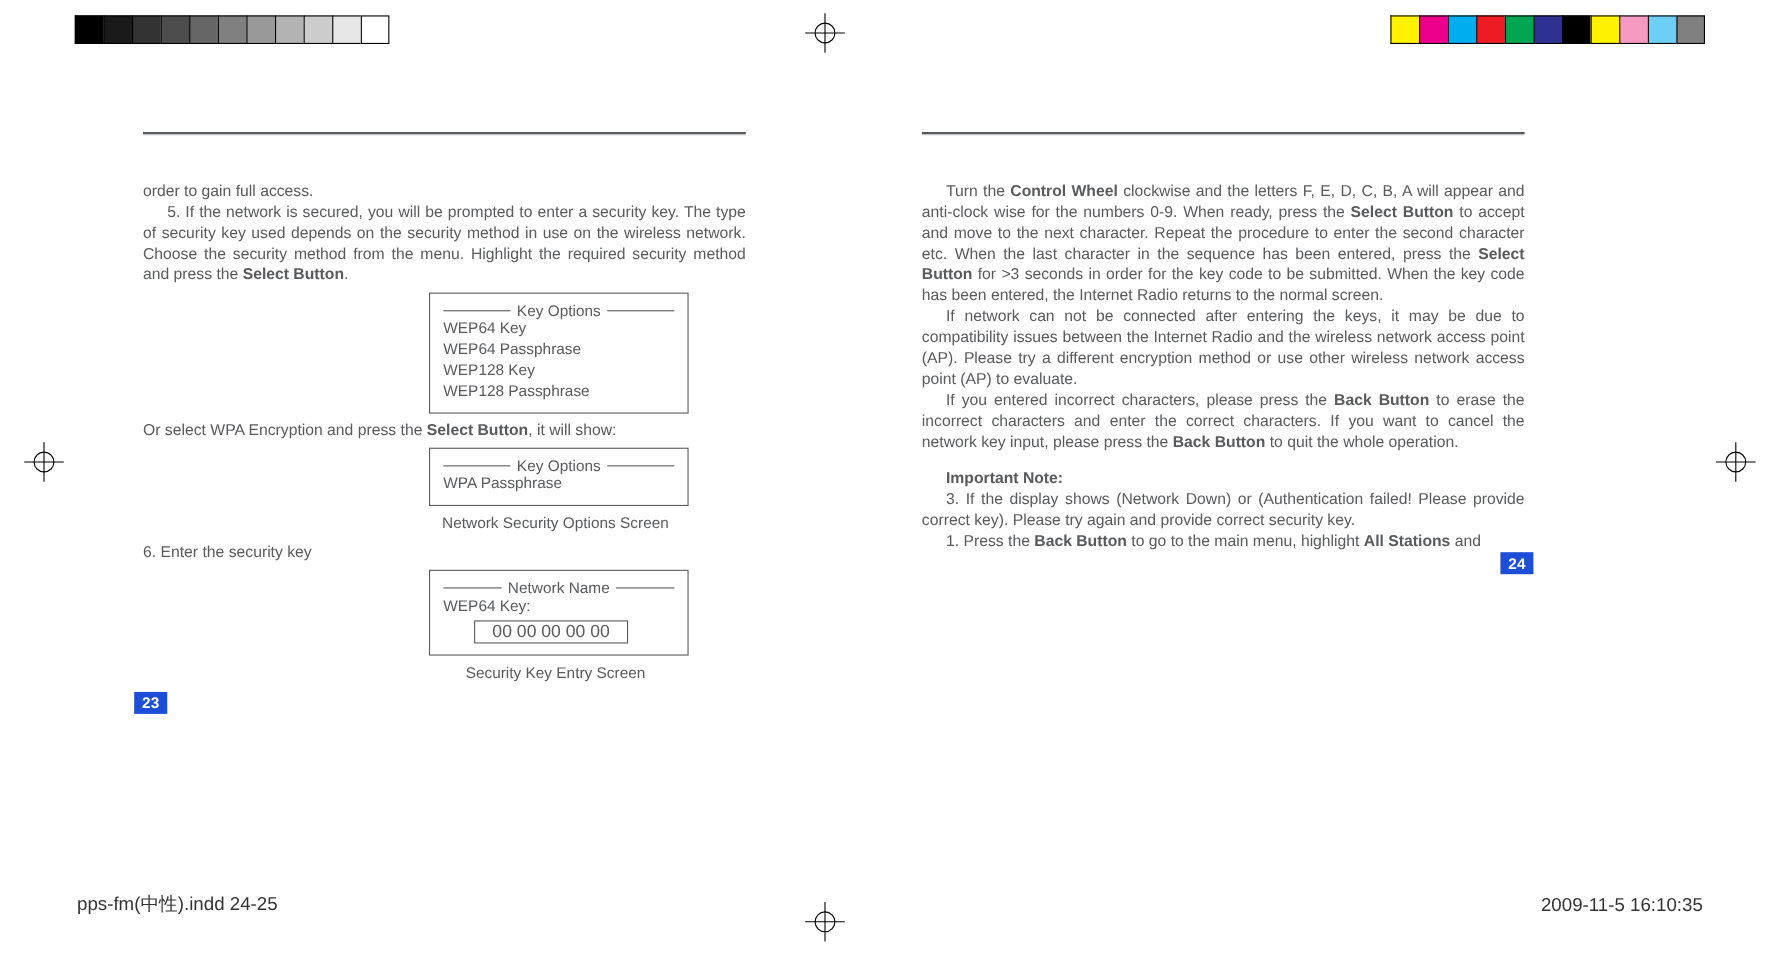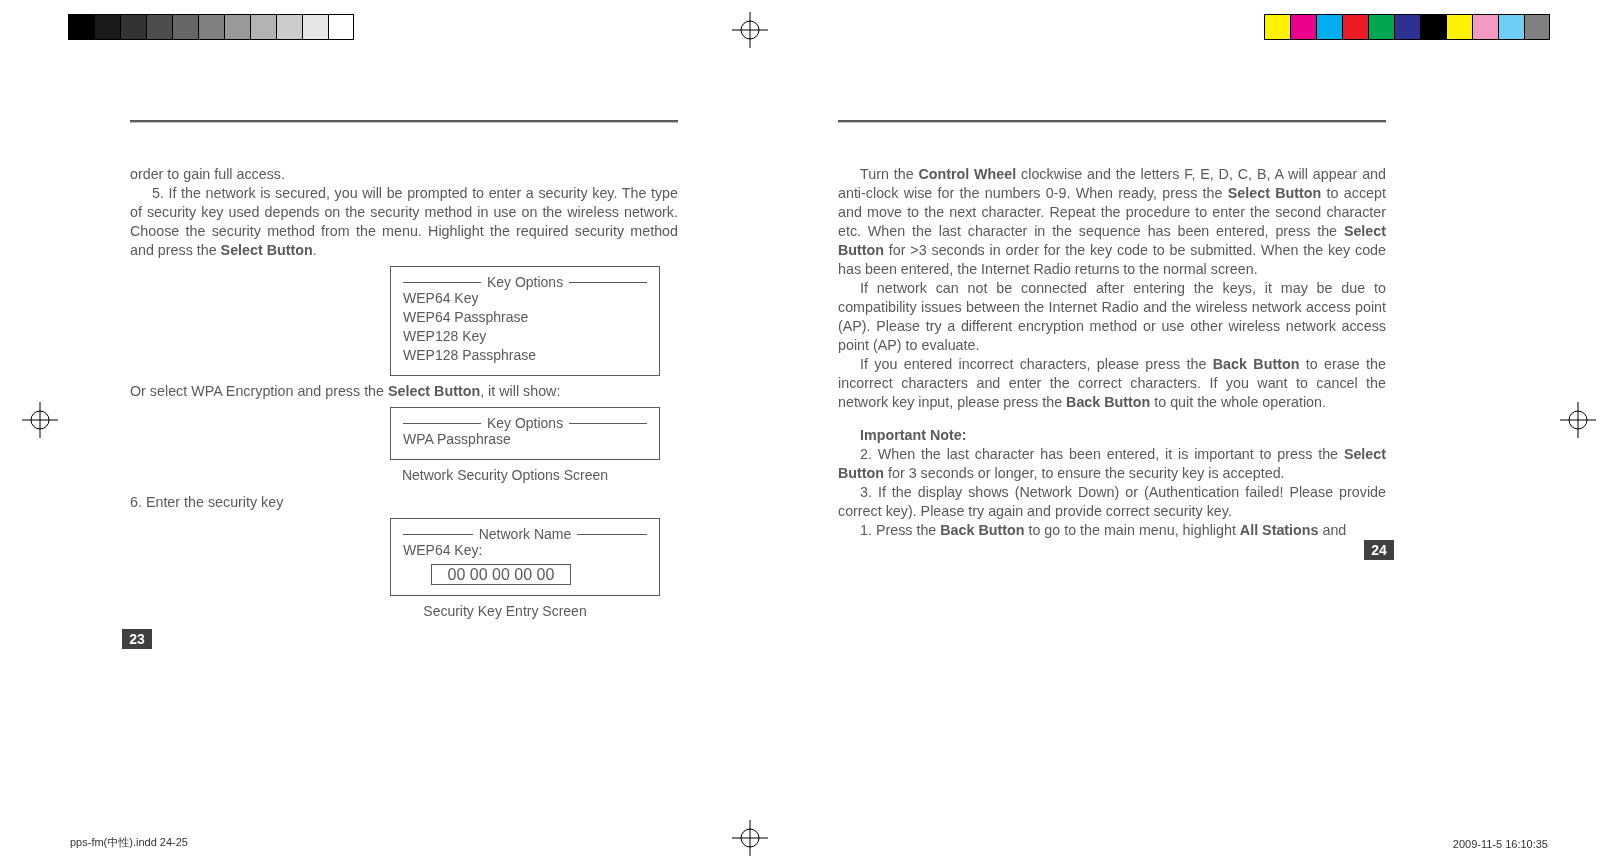--- a/index.html
+++ b/index.html
@@ -52,21 +52,21 @@
     line-height: 19px;
     text-align: justify;
     margin-top: 42px;
   }
   .indent { text-indent: 22px; }
   b, .bold { color:#595a5c; font-weight:600; }
   .sect { margin-top: 14px; }
 
   
   .screenbox {
-    width: 270px;
+    width: 236px;
     margin: 6px 0 6px 260px;
     position: relative;
     border: 1.5px solid #595a5c;
     padding: 22px 12px 10px 12px;
     font-size: 14px;
     line-height: 19px;
     color: #595a5c;
     text-align: left;
   }
   
@@ -96,36 +96,36 @@
     text-align: center;
     font-size: 16px;
     margin-left: 28px;
   }
 
   
   .pgflag {
     position: absolute;
     bottom: -20px;
     color: #fff;
-    background: #404040;
+    background: #1d4ed8;
     width: 30px;
     height: 20px;
     font-size: 14px;
     font-weight: bold;
     text-align: center;
     line-height: 20px;
   }
   .page-left .pgflag { left: -8px; }
   .page-right .pgflag { right: -8px; }
 
   
   .imprint {
     position: absolute;
-    bottom: 18px;
-    font-size: 11px;
+    bottom: 35px;
+    font-size: 17px;
     color: #333;
   }
   .imprint-left { left: 70px; }
   .imprint-right { right: 70px; }
 </style>
 </head>
 <body>
 
 <div class="calbar calbar-left">
   <div class="sw" style="background:#000"></div>
@@ -234,23 +234,20 @@
       <span>Turn the </span><b>Control Wheel</b><span> clockwise and the letters F, E, D, C, B, A will appear and anti-clock wise for the numbers 0-9. When ready, press the </span><b>Select Button</b><span> to accept and move to the next character. Repeat the procedure to enter the second character etc. When the last character in the sequence has been entered, press the </span><b>Select Button</b><span> for &gt;3 seconds in order for the key code to be submitted. When the key code has been entered, the Internet Radio returns to the normal screen.</span>
     </div>
 
     <div class="indent">If network can not be connected after entering the keys, it may be due to compatibility issues between the Internet Radio and the wireless network access point (AP). Please try a different encryption method or use other wireless network access point (AP) to evaluate.</div>
 
     <div class="indent">
       <span> If you entered incorrect characters, please press the </span><b>Back Button</b><span> to erase the incorrect characters and enter the correct characters. If you want to cancel the network key input, please press the </span><b>Back Button</b><span> to quit the whole operation.</span>
     </div>
 
     <div class="sect indent"><b>Important Note:</b></div>
-    <div class="indent">
-      <span>2. When the last character has been entered, it is important to press the </span><b>Select Button</b><span> for 3 seconds or longer, to ensure the security key is accepted.</span>
-    </div>
     <div class="indent">3. If the display shows (Network Down) or (Authentication failed! Please provide correct key). Please try again and provide correct security key.</div>
 
     <div class="indent">
       <span>1. Press the </span><b>Back Button</b><span> to go to the main menu, highlight </span><b>All Stations</b><span> and</span>
     </div>
   </div>
   <div class="pgflag">24</div>
 </div>
 
 <div class="imprint imprint-left">pps-fm(中性).indd   24-25</div>

